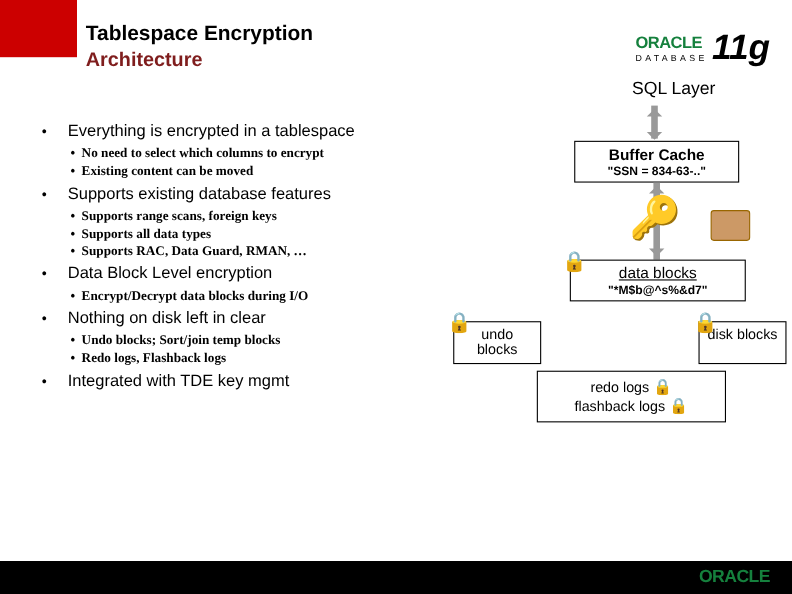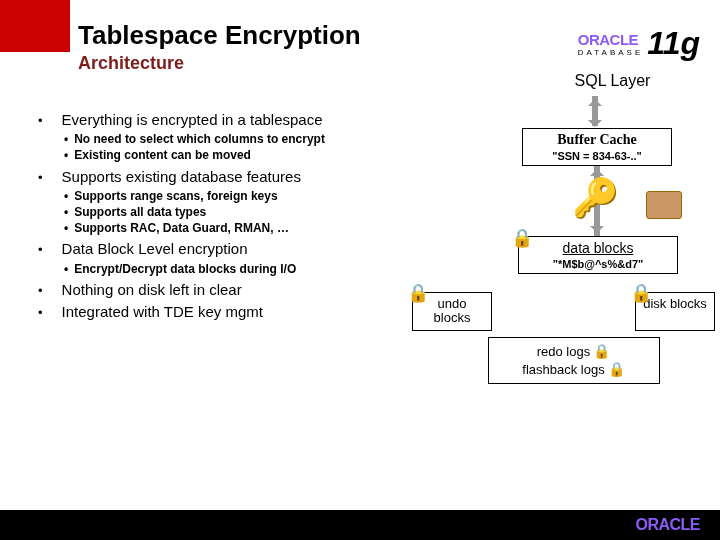--- a/index.html
+++ b/index.html
@@ -1,36 +1,36 @@
 <!DOCTYPE html>
 <html><head>
 <meta charset="utf-8">
 <style>
   * { box-sizing: border-box; margin: 0; padding: 0; }
   body { font-family: Arial, Helvetica, sans-serif; width: 720px; height: 540px; position: relative; background: #fff; overflow: hidden; }
   .red-block { position: absolute; top: 0; left: 0; width: 70px; height: 52px; background: #c00; }
   .header { position: absolute; top: 20px; left: 78px; }
-  .title { font-size: 26px; font-weight: bold; color: #000; }
+  .title { font-size: 19px; font-weight: bold; color: #000; }
   .subtitle { font-size: 18px; font-weight: bold; color: #7f1d1d; margin-top: 2px; }
   .logo-top { position: absolute; top: 25px; right: 20px; display: flex; align-items: center; gap: 4px; }
-  .oracle-word { color: #8b5cf6; font-weight: bold; font-size: 15px; letter-spacing: -0.5px; }
+  .oracle-word { color: #15803d; font-weight: bold; font-size: 15px; letter-spacing: -0.5px; }
   .db-word { color: #000; font-size: 8px; letter-spacing: 3px; }
   .eleven { font-size: 32px; font-weight: bold; font-style: italic; color: #000; }
   .content { position: absolute; top: 110px; left: 38px; width: 390px; font-size: 13px; line-height: 1.35; }
   .content ul { list-style: none; }
   .content > ul > li { margin-bottom: 2px; }
   .content > ul > li::before { content: "•"; color: #000; margin-right: 8px; }
   .content ul ul { margin-left: 26px; margin-top: 1px; margin-bottom: 3px; }
   .content ul ul li::before { content: "•"; margin-right: 6px; }
-  .content ul ul li { font-size: 12px; font-weight: bold; }
+  .content ul ul li { font-size: 12px; font-weight: bold; font-family: Liberation Serif, serif; }
   .main-item { font-size: 15px; padding-left: 11px; }
   .diagram { position: absolute; top: 72px; left: 440px; width: 275px; }
   .sql-layer { text-align: center; font-size: 16px; margin-left: 70px; margin-bottom: 4px; }
   .buffer-box { border: 1.5px solid #000; padding: 3px 6px; width: 150px; margin-left: 82px; text-align: center; }
-  .buffer-title { font-size: 14px; font-weight: bold; font-family: Liberation Serif, serif; }
+  .buffer-title { font-size: 14px; font-weight: bold; }
   .ssn { font-size: 11px; font-weight: bold; margin-top: 2px; }
   .key-area { position: relative; height: 70px; margin-left: 82px; width: 150px; }
   .key-icon { position: absolute; left: 50px; top: 10px; font-size: 38px; }
   .wallet-icon { position: absolute; right: -10px; top: 25px; width: 36px; height: 28px; background: #c96; border: 1px solid #960; border-radius: 3px; }
   .data-box { border: 1.5px solid #000; padding: 3px 6px; width: 160px; margin-left: 78px; text-align: center; position: relative; }
   .data-title { font-size: 14px; text-decoration: underline; }
   .cipher { font-size: 11px; font-weight: bold; margin-top: 2px; }
   .lock { position: absolute; font-size: 18px; }
   .bottom-row { display: flex; margin-top: 18px; gap: 8px; margin-left: -28px; }
   .small-box { border: 1.5px solid #000; padding: 4px 6px; text-align: center; font-size: 13px; width: 80px; position: relative; line-height: 1.1; }
@@ -72,20 +72,24 @@
         <li>Supports all data types</li>
         <li>Supports RAC, Data Guard, RMAN, …</li>
       </ul>
     </li>
     <li><span class="main-item">Data Block Level encryption</span>
       <ul>
         <li>Encrypt/Decrypt data blocks during I/O</li>
       </ul>
     </li>
     <li><span class="main-item">Nothing on disk left in clear</span>
+      <ul>
+        <li>Undo blocks; Sort/join temp blocks</li>
+        <li>Redo logs, Flashback logs</li>
+      </ul>
     </li>
     <li><span class="main-item">Integrated with TDE key mgmt</span></li>
   </ul>
 </div>
 
 <div class="diagram">
   <div class="sql-layer">SQL Layer</div>
   <div style="position:relative;height:34px;margin-left:155px">
     <div style="position:absolute;left:-3px;top:2px;width:6px;height:30px;background:#999"></div>
     <div style="position:absolute;left:-7px;top:-2px;border:7px solid transparent;border-bottom-color:#999"></div>

